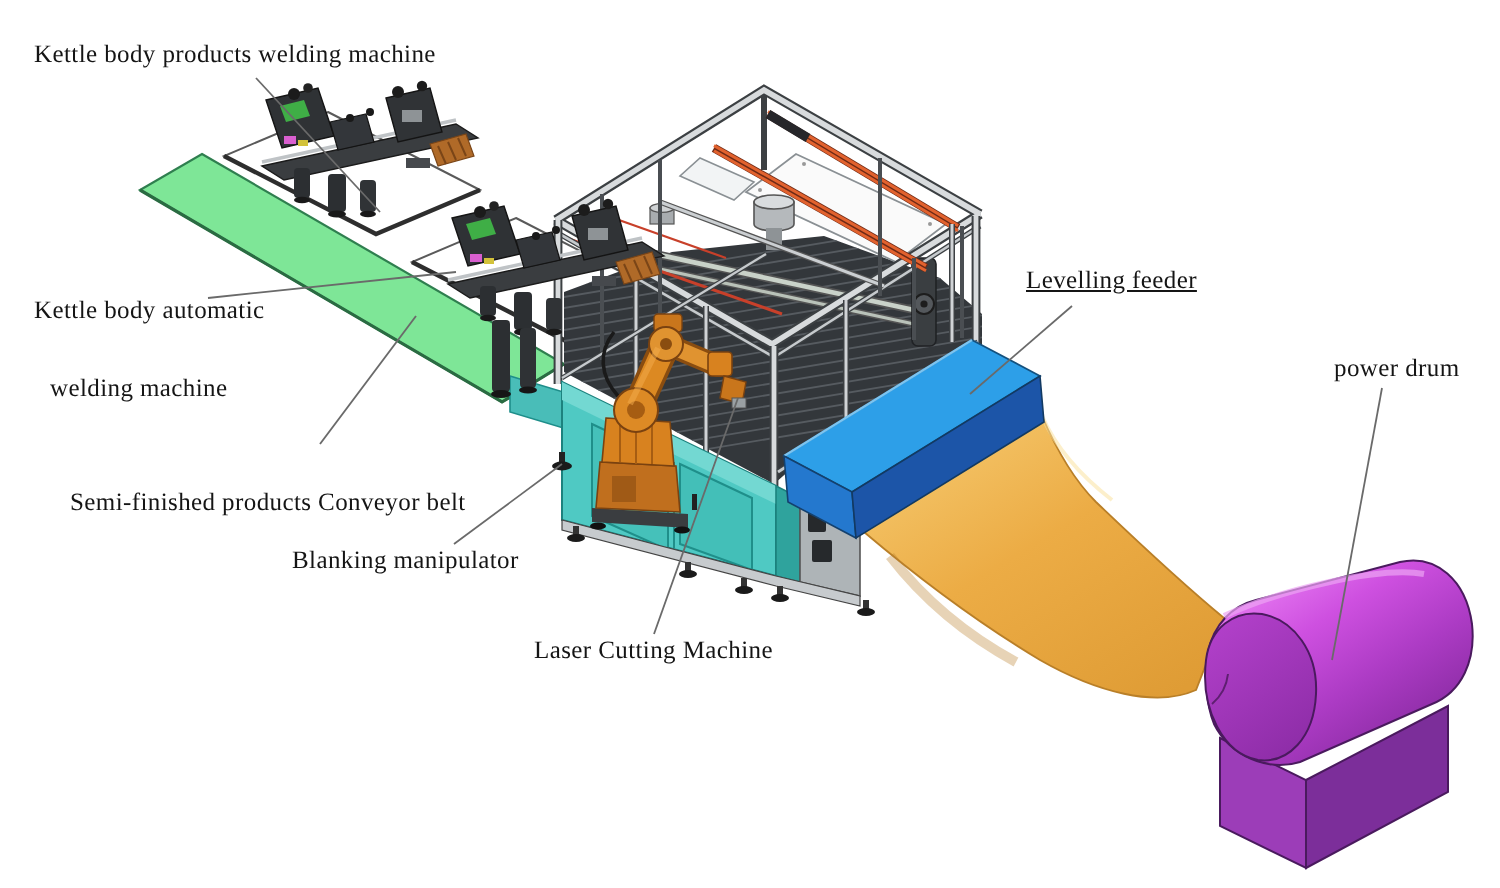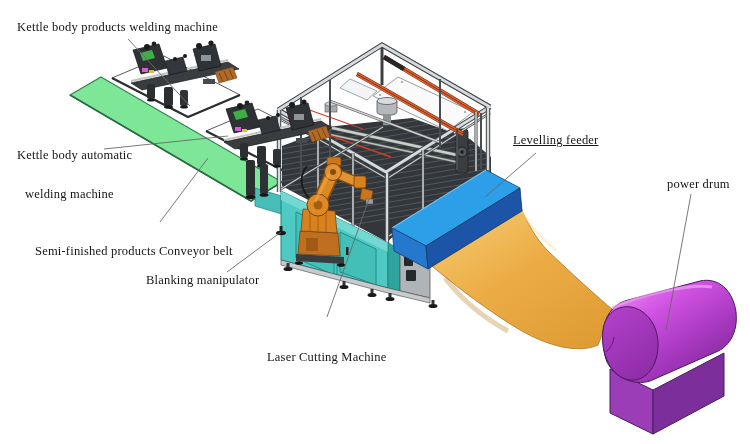--- a/index.html
+++ b/index.html
@@ -292,16 +292,16 @@
   </g>
 </svg>
 
   <div class="lbl" style="left:17px;top:20px;">Kettle body products welding machine</div>
   <div class="lbl" style="left:17px;top:148px;line-height:15px;">
     <div>Kettle body automatic</div>
     <div class="l2">welding machine</div>
   </div>
   <div class="lbl" style="left:35px;top:220px;margin-top:24px;">Semi-finished products Conveyor belt</div>
   <div class="lbl" style="left:146px;top:273px;">Blanking manipulator</div>
-  <div class="lbl" style="left:267px;top:318px;margin-top:32px;">Laser Cutting Machine</div>
+  <div class="lbl" style="left:267px;top:318px;">Laser Cutting Machine</div>
   <div class="lbl" style="left:513px;top:133px;text-decoration:underline;">Levelling feeder</div>
   <div class="lbl" style="left:667px;top:177px;text-align:right;">power drum</div>
 </div>
 
 </body></html>

